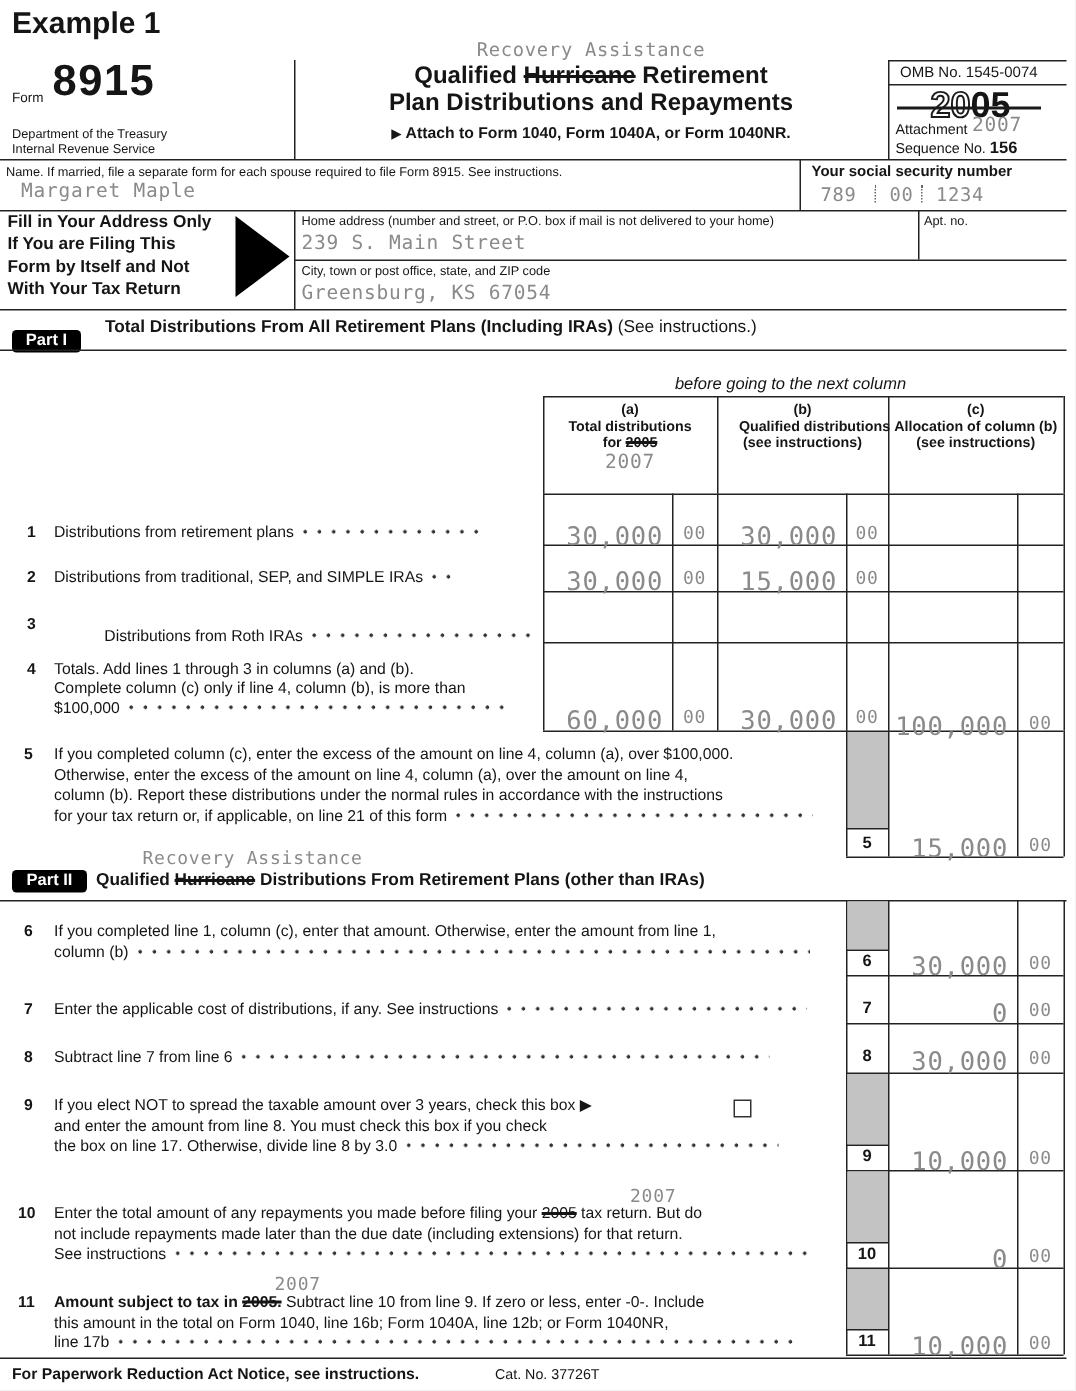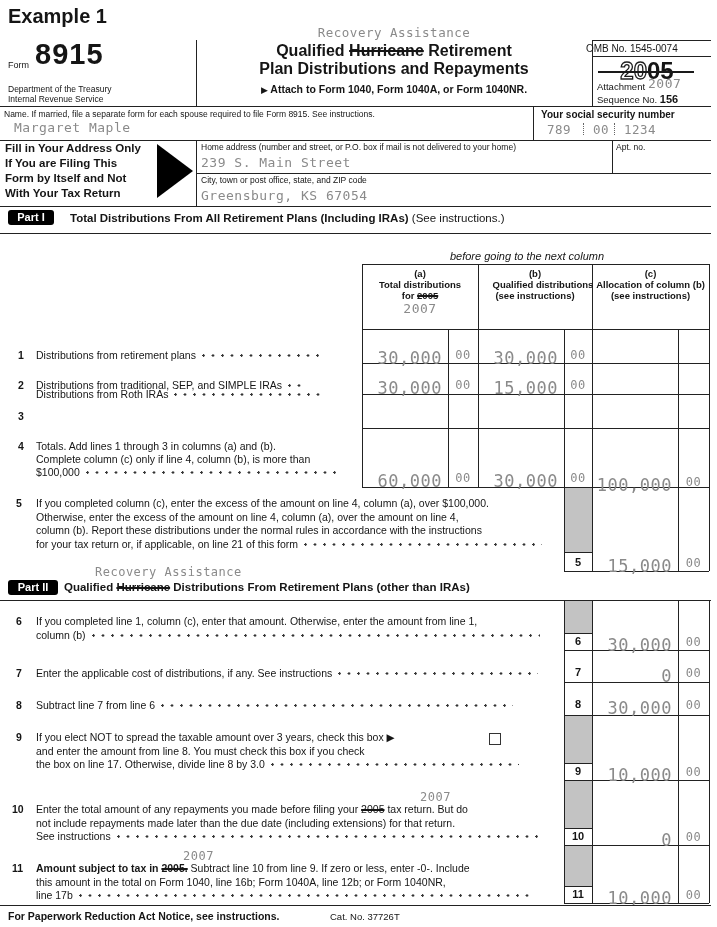--- a/index.html
+++ b/index.html
@@ -49,21 +49,21 @@
     <span>Qualified </span><span class="strike">Hurricane</span><span> Retirement</span>
   </div>
   <div class="abs bold ctr" style="left:196px;top:60px;width:396px;font-size:16px;">Plan Distributions and Repayments</div>
   <div class="abs bold ctr" style="left:196px;top:83px;width:396px;font-size:10.5px;">
     <span style="font-size:9px;">▶</span>
     <span>Attach to Form 1040, Form 1040A, or Form 1040NR.</span>
   </div>
 
   <div class="vline" style="left:592px;top:40px;height:66px;"></div>
   <div class="hline" style="left:592px;top:40px;width:119px;"></div>
-  <div class="abs" style="left:586px;top:43px;font-size:10px;text-align:right;">OMB No. 1545-0074</div>
+  <div class="abs" style="left:600px;top:43px;font-size:10px;text-align:right;">OMB No. 1545-0074</div>
   <div class="hline" style="left:592px;top:56px;width:119px;"></div>
   <div class="abs ctr" style="left:592px;top:57px;width:110px;font-size:24px;font-weight:bold;">
     <span class="outline20">20</span><span>05</span>
   </div>
   <div class="abs" style="left:598px;top:71px;width:96px;height:2px;background:#1a1a1a;"></div>
   <div class="abs hw" style="left:648px;top:76px;font-size:13px;">2007</div>
   <div class="abs" style="left:597px;top:81px;font-size:9.5px;">Attachment</div>
   <div class="abs" style="left:597px;top:93px;font-size:9.5px;">
     <span>Sequence No.</span>
     <span class="bold" style="font-size:11px;">156</span>
@@ -89,21 +89,21 @@
   <div class="vline" style="left:196px;top:140px;height:66px;"></div>
   <div class="abs small" style="left:201px;top:142px;">Home address (number and street, or P.O. box if mail is not delivered to your home)</div>
   <div class="vline" style="left:612px;top:140px;height:33px;"></div>
   <div class="abs small" style="left:616px;top:142px;">Apt. no.</div>
   <div class="abs hw" style="left:201px;top:155px;font-size:13px;">239 S. Main Street</div>
   <div class="hline" style="left:196px;top:173px;width:515px;"></div>
   <div class="abs small" style="left:201px;top:175px;">City, town or post office, state, and ZIP code</div>
   <div class="abs hw" style="left:201px;top:188px;font-size:13px;">Greensburg, KS 67054</div>
   <div class="hline" style="left:0;top:206px;width:711px;"></div>
 
-  <div class="part-badge" style="left:8px;top:210px;width:46px;">Part I</div>
+  <div class="part-badge" style="left:8px;top:220px;width:46px;">Part I</div>
   <div class="abs" style="left:70px;top:212px;font-size:11.5px;">
     <span class="bold">Total Distributions From All Retirement Plans (Including IRAs)</span>
     <span>(See instructions.)</span>
   </div>
   <div class="hline" style="left:0;top:233px;width:711px;"></div>
 
   <div class="abs it ctr" style="left:362px;top:250px;width:330px;font-size:11px;">before going to the next column</div>
 
   <div class="hline" style="left:362px;top:264px;width:347px;"></div>
   <div class="hline" style="left:362px;top:329px;width:347px;"></div>
@@ -151,21 +151,21 @@
   <div class="abs bold body-txt" style="left:18px;top:379px;">2</div>
   <div class="abs body-txt" style="left:36px;top:379px;width:322px;">
     <span>Distributions from traditional, SEP, and SIMPLE IRAs</span><span class="leader" style="width:16px;"></span>
   </div>
   <div class="amt hw" style="top:378px;left:366px;width:76px;">30,000</div>
   <div class="cents hw" style="top:378px;left:448px;width:30px;">00</div>
   <div class="amt hw" style="top:378px;left:482px;width:76px;">15,000</div>
   <div class="cents hw" style="top:378px;left:564px;width:28px;">00</div>
 
   <div class="abs bold body-txt" style="left:18px;top:410px;">3</div>
-  <div class="abs body-txt" style="left:36px;top:388px;width:322px;">
+  <div class="abs body-txt" style="left:36px;top:418px;width:322px;text-align:right;">
     <span>Distributions from Roth IRAs</span><span class="leader" style="width:150px;"></span>
   </div>
 
   <div class="abs bold body-txt" style="left:18px;top:440px;">4</div>
   <div class="abs body-txt" style="left:36px;top:440px;width:325px;">Totals. Add lines 1 through 3 in columns (a) and (b).</div>
   <div class="abs body-txt" style="left:36px;top:453px;width:325px;">Complete column (c) only if line 4, column (b), is more than</div>
   <div class="abs body-txt" style="left:36px;top:466px;width:325px;">
     <span>$100,000</span><span class="leader" style="width:255px;"></span>
   </div>
   <div class="amt hw" style="top:471px;left:366px;width:76px;">60,000</div>

